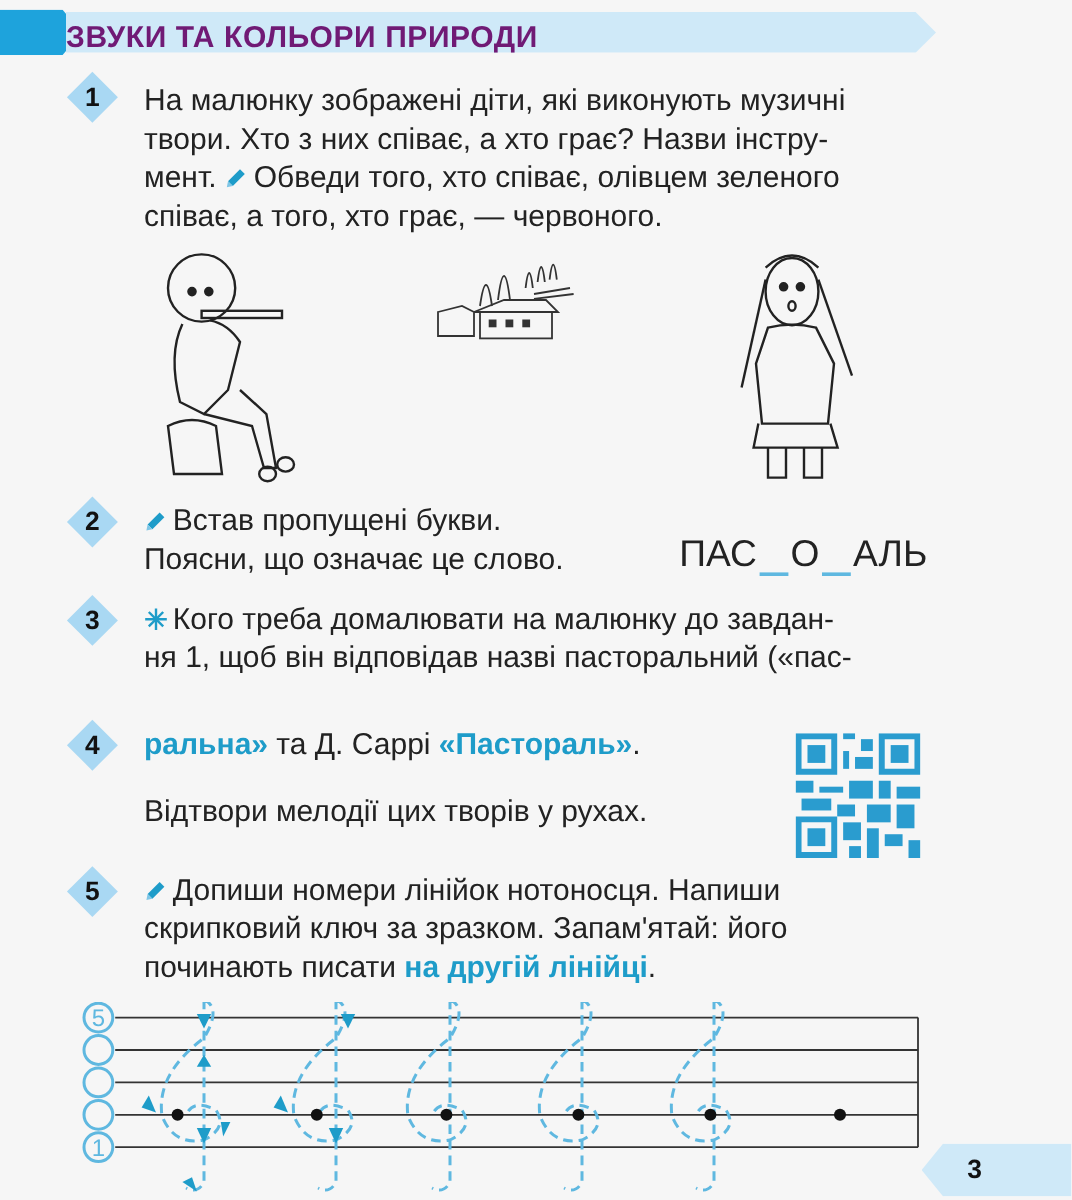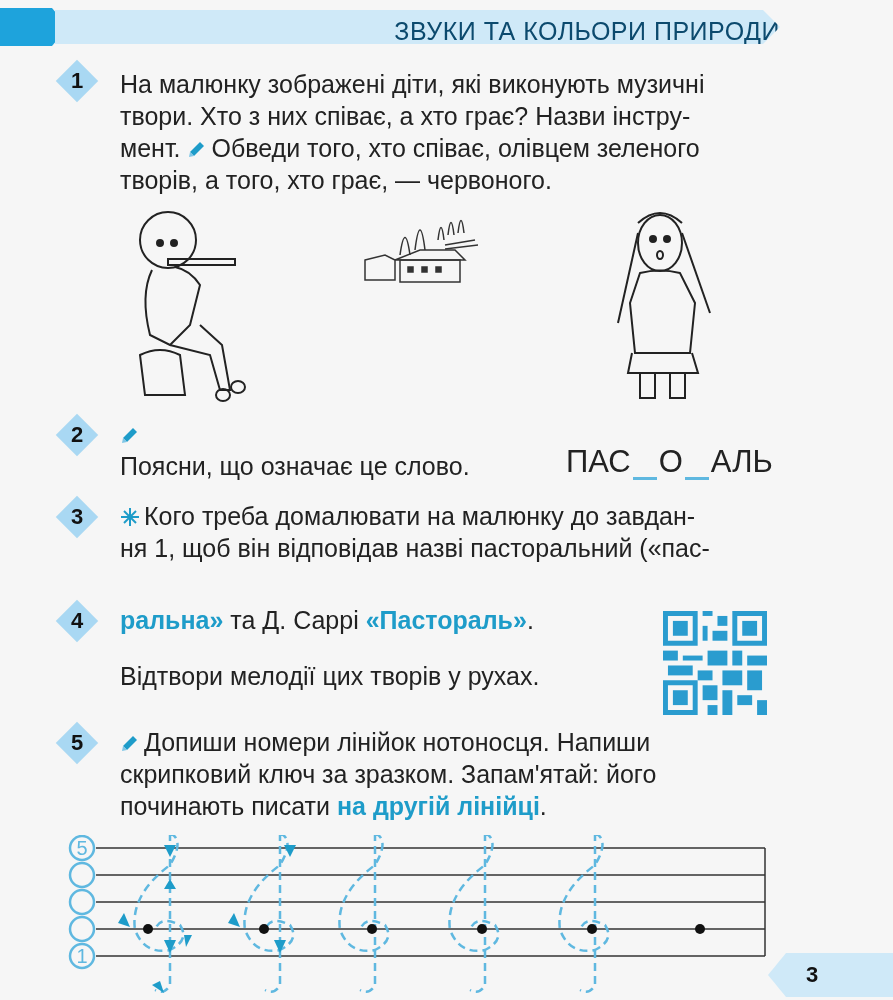--- a/index.html
+++ b/index.html
@@ -3,22 +3,22 @@
 <meta charset="utf-8">
 <style>
   html, body { margin:0; padding:0; }
   body { width:893px; height:1000px; background:#f6f6f6; position:relative; overflow:hidden;
          font-family:"Liberation Sans", sans-serif; color:#222; }
   .banner { position:absolute; top:8px; left:0; width:780px; height:38px; }
   .banner .tail { position:absolute; left:0; top:0; width:68px; height:38px; background:#1ea3dc;
                   clip-path:polygon(0 0, 52px 0, 68px 50%, 52px 100%, 0 100%); }
   .banner .body { position:absolute; left:55px; top:2px; width:725px; height:34px; background:#cfe9f8;
                   clip-path:polygon(0 0, 708px 0, 725px 50%, 708px 100%, 0 100%); }
-  .banner .title { position:absolute; left:0; right:0; top:7px; text-align:right; font-weight:normal;
-                   font-size:25px; letter-spacing:0.5px; color:#0c4a6e; font-family:"Liberation Sans", sans-serif; }
+  .banner .title { position:absolute; left:0; right:0; top:7px; text-align:left; font-weight:bold;
+                   font-size:25px; letter-spacing:0.5px; color:#701a75; font-family:"Liberation Sans", sans-serif; }
   .task { position:absolute; left:56px; }
   .num { position:absolute; left:0; width:42px; height:42px; }
   .num .dia { position:absolute; left:6px; top:6px; width:30px; height:30px; background:#a9d8f3; transform:rotate(45deg); }
   .num .n { position:absolute; left:0; width:42px; top:8px; text-align:center; font-weight:bold; font-size:22px; color:#111; }
   .txt { position:absolute; left:64px; font-size:25px; line-height:32px; color:#222; }
   .blue { color:#1e9cc9; font-weight:bold; }
   .pencil { display:inline-block; width:20px; height:20px; vertical-align:-2px; margin-right:4px; }
   .qr { position:absolute; left:663px; top:611px; width:104px; height:104px; }
   .staff { position:absolute; left:60px; top:835px; width:720px; height:160px; }
   .pagetab { position:absolute; right:0; top:953px; width:125px; height:44px; background:#cfe9f8;
@@ -43,21 +43,21 @@
       <div class="n">1</div>
   </div>
   <div class="txt" style="top:8px; width:660px;">
     <div>На малюнку зображені діти, які виконують музичні</div>
     <div>твори. Хто з них співає, а хто грає? Назви інстру-</div>
     <div><span>мент.</span>
       <svg class="pencil" viewBox="0 0 20 20">
           <path d="M3 13 L13 3 L17 7 L7 17 Z" fill="#1e9cc9"></path>
           <path d="M3 13 L7 17 L2 18 Z" fill="#7fc6e6"></path>
         </svg><span>Обведи того, хто співає, олівцем зеленого</span></div>
-    <div>творів, а того, хто грає, — червоного.</div>
+    <div>співає, а того, хто грає, — червоного.</div>
   </div>
 </div>
 
 <svg style="position:absolute;left:130px;top:205px" width="120" height="200" viewBox="0 0 120 200">
   <g fill="none" stroke="#222" stroke-width="2">
     <circle cx="38" cy="35" r="28"></circle>
     <circle cx="30" cy="38" r="3" fill="#222"></circle>
       <circle cx="44" cy="38" r="3" fill="#222"></circle>
     <rect x="38" y="54" width="67" height="6"></rect>
     <path d="M22 65 Q10 90 20 130 L40 140 L60 120 L70 80 Q60 65 45 62"></path>
@@ -104,21 +104,21 @@
   <div class="num" style="top:0">
     <div class="dia"></div>
       <div class="n">2</div>
   </div>
   <div class="txt" style="top:4px; width:380px;">
     <div style="display:flex;justify-content:space-between">
         <span>
       <svg class="pencil" viewBox="0 0 20 20">
             <path d="M3 13 L13 3 L17 7 L7 17 Z" fill="#1e9cc9"></path>
             <path d="M3 13 L7 17 L2 18 Z" fill="#7fc6e6"></path>
-          </svg></span>
+          </svg><span>Встав пропущені букви.</span></span>
       </div>
     <div>Поясни, що означає це слово.</div>
   </div>
 </div>
 <div class="word">
   <span>ПАС</span><span class="gap"></span><span>О</span><span class="gap"></span><span>АЛЬ</span>
 </div>
 
 <div class="task" style="top:496px;">
   <div class="num" style="top:0">

